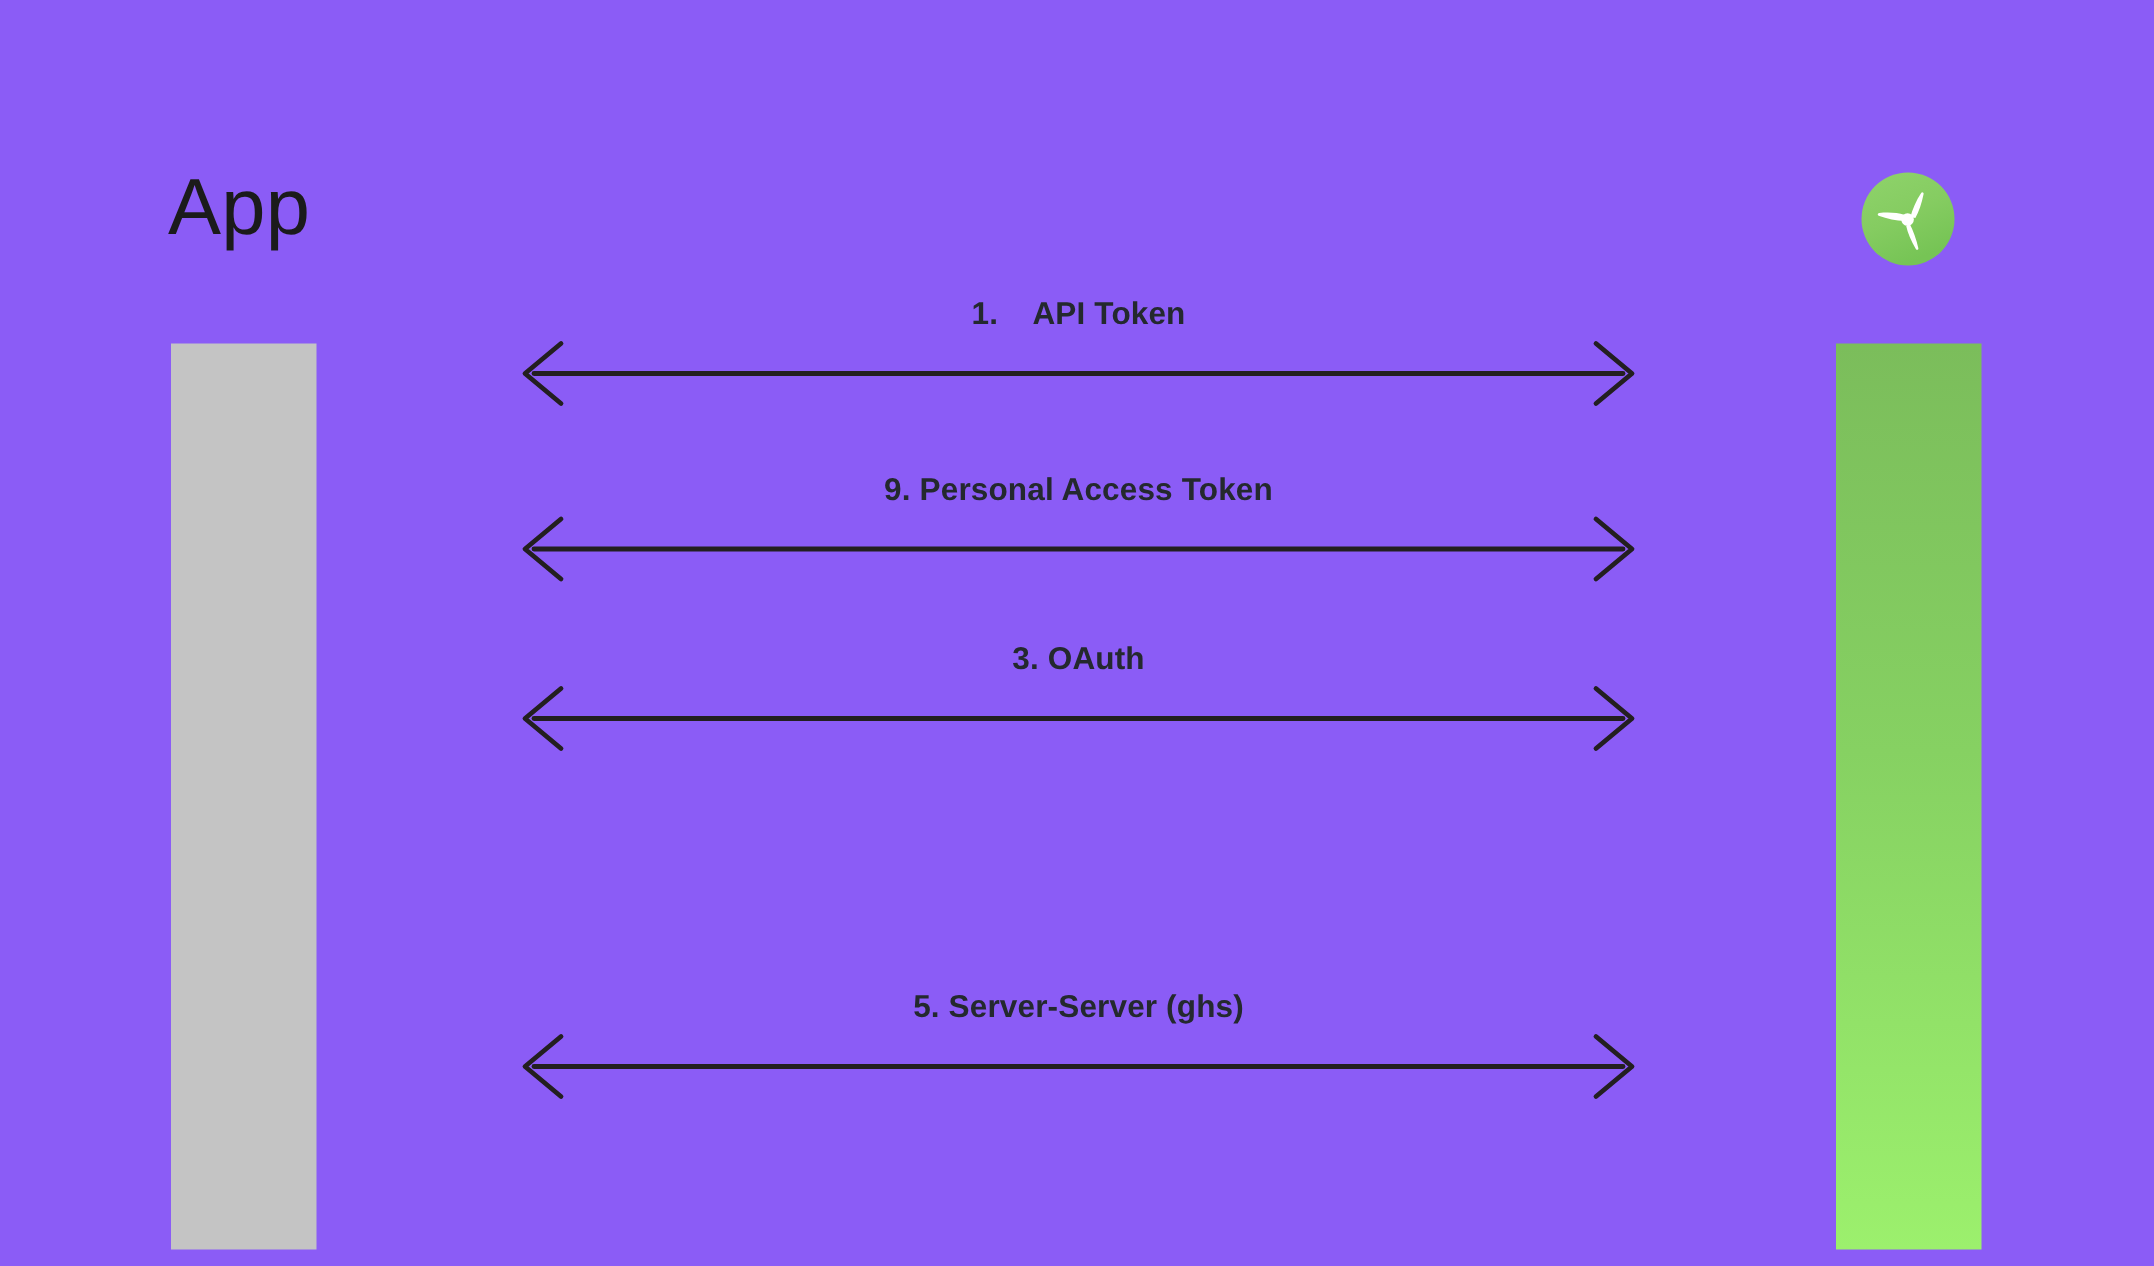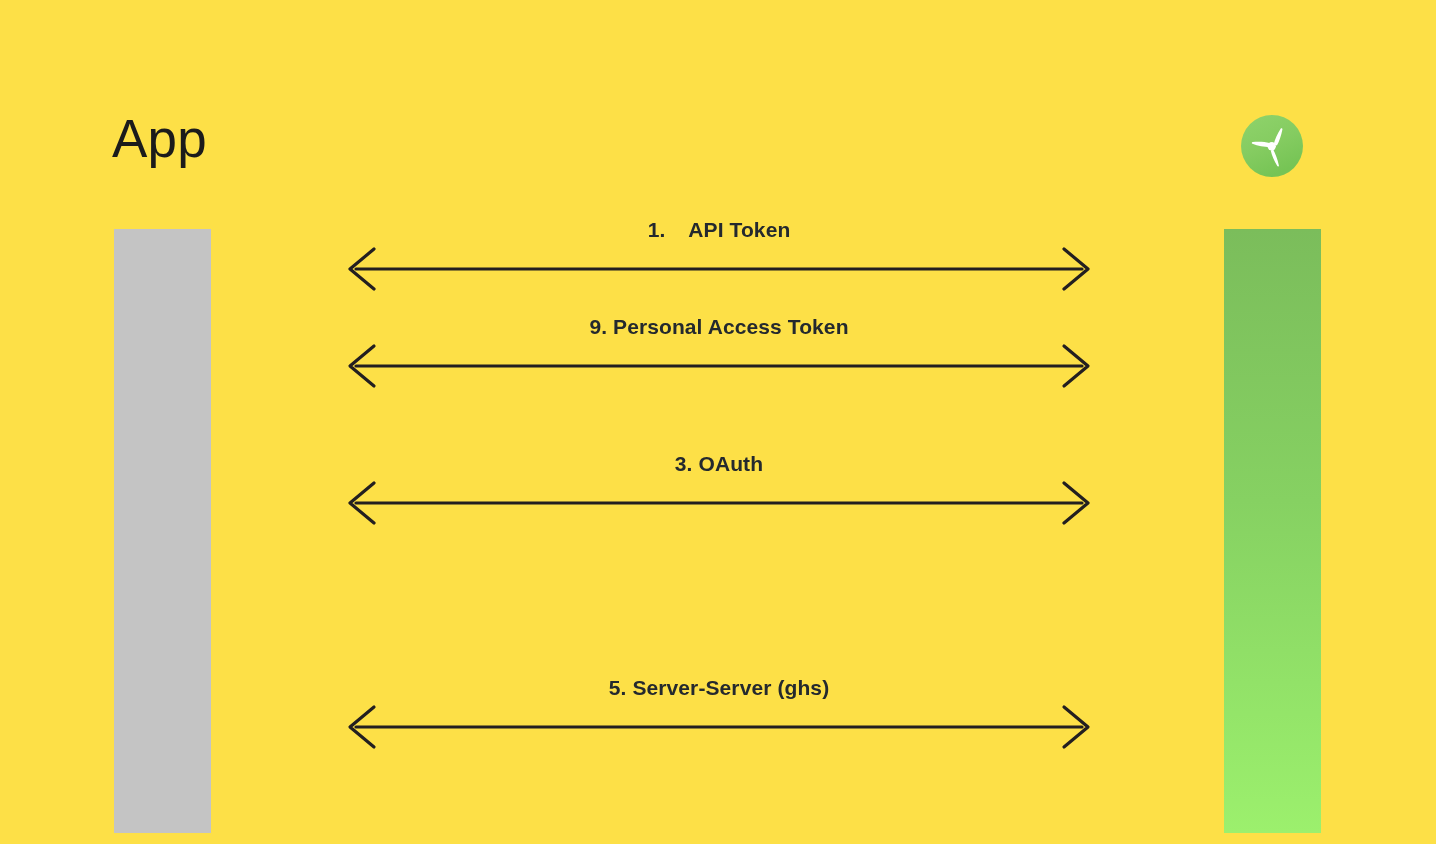--- a/index.html
+++ b/index.html
@@ -12,21 +12,21 @@
     height: 844px;
     background: #ffffff;
     font-family: "Liberation Sans", sans-serif;
     overflow: hidden;
   }
 
   #canvas {
     position: relative;
     width: 1436px;
     height: 844px;
-    background: #fde047;
+    background: #8b5cf6;
   }
 
   
   .page-title {
     position: absolute;
     left: 112px;
     top: 112px;
     font-family: "Liberation Sans", sans-serif;
     font-size: 53px;
     font-weight: 400;
@@ -118,21 +118,21 @@
 
         <path d="M29.6 33.3 C24.3 33.0 18.0 31.9 12.4 29.8 C11.5 29.5 11.7 28.1 12.7 28.0 C19.0 27.3 25.0 27.8 29.5 29.1 Z"></path>
 
         <path d="M33.0 35.0 C35.4 39.7 37.7 45.6 38.9 51.5 C39.1 52.5 37.8 53.0 37.3 52.1 C34.1 46.7 31.7 41.2 30.8 36.7 Z"></path>
 
         <circle cx="31.7" cy="32.3" r="4.2"></circle>
       </g>
     </svg>
   </div>
 
-  <div class="msg-row" style="top:218px;">
+  <div class="msg-row" style="top:198px;">
     <div class="msg-label">1.    API Token</div>
     <div class="msg-arrow">
       <svg viewBox="0 0 758 46" xmlns="http://www.w3.org/2000/svg">
         <g stroke="#231f20" stroke-width="3.2" fill="none" stroke-linecap="round" stroke-linejoin="round">
           <line x1="16" y1="23" x2="742" y2="23"></line>
           <polyline points="34,3 10,23 34,43"></polyline>
           <polyline points="724,3 748,23 724,43"></polyline>
         </g>
       </svg>
     </div>
@@ -144,35 +144,35 @@
       <svg viewBox="0 0 758 46" xmlns="http://www.w3.org/2000/svg">
         <g stroke="#231f20" stroke-width="3.2" fill="none" stroke-linecap="round" stroke-linejoin="round">
           <line x1="16" y1="23" x2="742" y2="23"></line>
           <polyline points="34,3 10,23 34,43"></polyline>
           <polyline points="724,3 748,23 724,43"></polyline>
         </g>
       </svg>
     </div>
   </div>
 
-  <div class="msg-row" style="top:452px;">
+  <div class="msg-row" style="top:428px;">
     <div class="msg-label">3. OAuth</div>
     <div class="msg-arrow">
       <svg viewBox="0 0 758 46" xmlns="http://www.w3.org/2000/svg">
         <g stroke="#231f20" stroke-width="3.2" fill="none" stroke-linecap="round" stroke-linejoin="round">
           <line x1="16" y1="23" x2="742" y2="23"></line>
           <polyline points="34,3 10,23 34,43"></polyline>
           <polyline points="724,3 748,23 724,43"></polyline>
         </g>
       </svg>
     </div>
   </div>
 
 
-  <div class="msg-row" style="top:676px;">
+  <div class="msg-row" style="top:660px;">
     <div class="msg-label">5. Server-Server (ghs)</div>
     <div class="msg-arrow">
       <svg viewBox="0 0 758 46" xmlns="http://www.w3.org/2000/svg">
         <g stroke="#231f20" stroke-width="3.2" fill="none" stroke-linecap="round" stroke-linejoin="round">
           <line x1="16" y1="23" x2="742" y2="23"></line>
           <polyline points="34,3 10,23 34,43"></polyline>
           <polyline points="724,3 748,23 724,43"></polyline>
         </g>
       </svg>
     </div>

